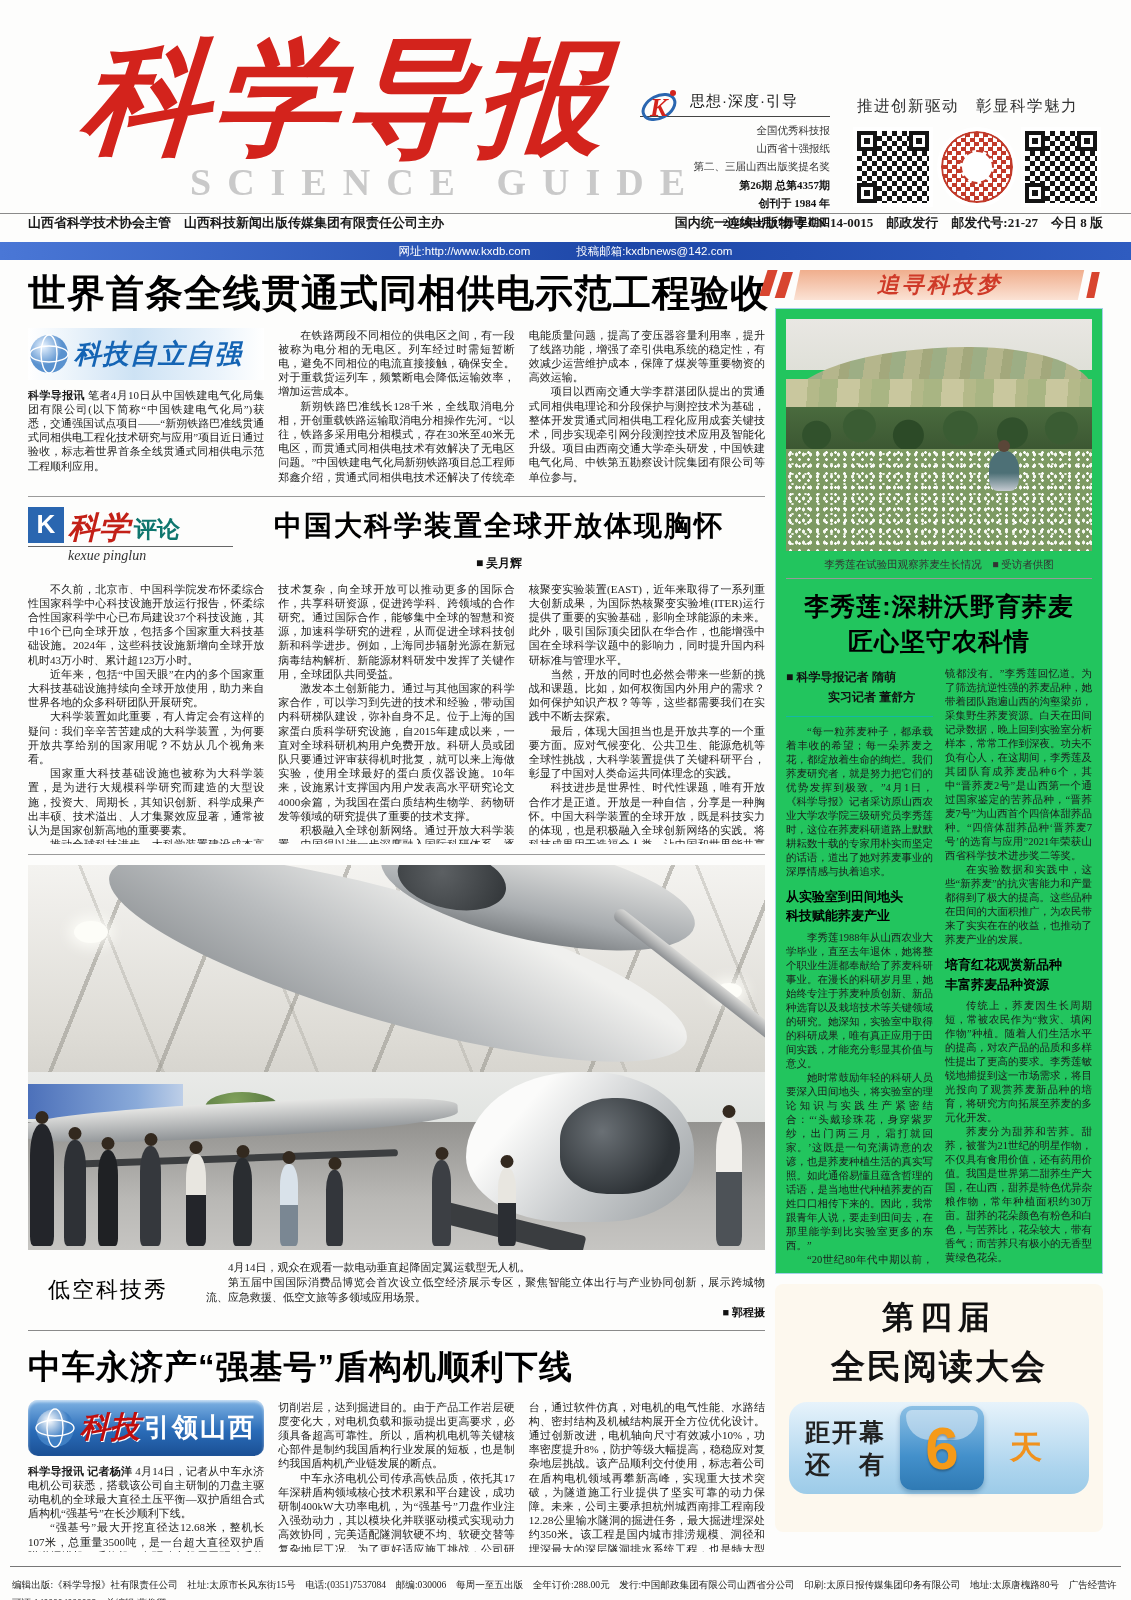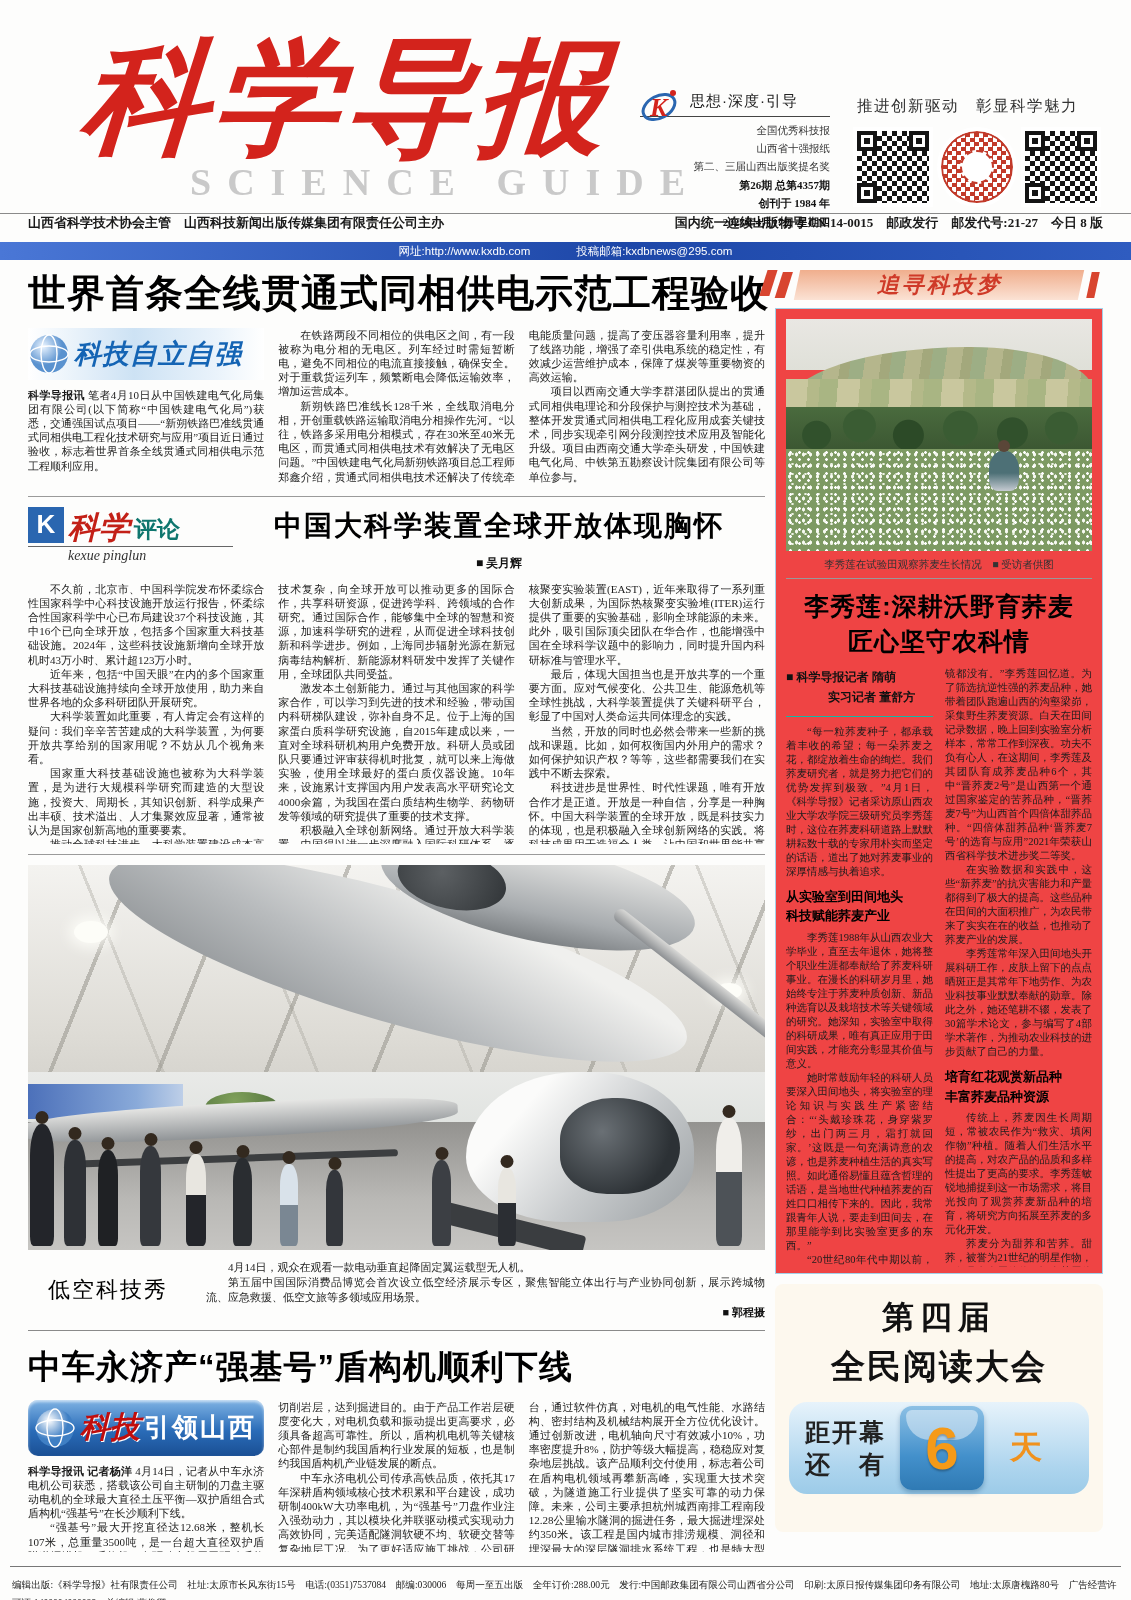--- a/index.html
+++ b/index.html
@@ -136,21 +136,21 @@
   .badge-shanxi .t2 { font-size:26px; font-weight:bold; color:#fff; font-family:"Liberation Sans", sans-serif; letter-spacing:2px; }
   
   .dream-banner { position:relative; margin:0 22px 8px; height:30px;
     background:linear-gradient(180deg,#f0ae8d,#fbe2d4); transform:skewX(-12deg);
     display:flex; align-items:center; justify-content:center; }
   .dream-banner .txt { transform:skewX(12deg); font-size:22px; font-weight:bold; font-style:italic;
     color:#cf3a28; font-family:"Liberation Serif", serif; letter-spacing:3px; }
   .dream-banner::before { content:""; position:absolute; left:-34px; top:0; width:10px; height:26px;
     background:#d8452f; box-shadow:16px 2px 0 #d8452f; transform:skewX(-6deg); }
   .dream-banner::after { content:""; position:absolute; right:-16px; top:2px; width:8px; height:26px; background:#d8452f; }
-  .feature-box { border:1px solid #a3d0e8; padding:10px 10px 6px; height:966px; overflow:hidden; background:#ef4444; }
+  .feature-box { border:1px solid #a3d0e8; padding:10px 10px 6px; height:966px; overflow:hidden; background:#22c55e; }
   .field-photo { position:relative; height:232px; overflow:hidden; }
   .fp-sky { position:absolute; inset:0 0 78% 0; background:linear-gradient(180deg,#e9e7e3,#dfe0d8); }
   .fp-hill-far { position:absolute; left:0; right:0; top:12%; height:26%;
     background:repeating-linear-gradient(98deg,#b5b68c 0 16px,#a3a87c 16px 26px,#9dae85 26px 40px);
     border-radius:60% 40% 0 0/100% 70% 0 0; }
   .fp-hill-mid { position:absolute; left:0; right:0; top:26%; height:22%;
     background:repeating-linear-gradient(94deg,#c9c79e 0 22px,#b4b989 22px 34px,#a9b583 34px 52px); }
   .fp-trees { position:absolute; left:0; right:0; top:38%; height:20%;
     background:
       radial-gradient(circle at 10% 60%, #31512c 14px, transparent 15px),
@@ -256,21 +256,21 @@
 
   <div class="mast-rule"></div>
 
   <div class="org-line">
     <span class="org-left">山西省科学技术协会主管　山西科技新闻出版传媒集团有限责任公司主办</span>
     <span class="org-right">国内统一连续出版物号 CN 14-0015　邮政发行　邮发代号:21-27　今日 8 版</span>
   </div>
 
   <div class="blue-bar">
     <span>网址:http://www.kxdb.com</span>
-    <span>投稿邮箱:kxdbnews@295.com</span>
+    <span>投稿邮箱:kxdbnews@142.com</span>
   </div>
 
   <div class="main">
 
     <div class="left-region">
 
       <h1 class="lead-headline">世界首条全线贯通式同相供电示范工程验收</h1>
       <div class="cols lead-cols bodytext">
         <div class="col">
           <div class="badge-self">
@@ -324,22 +324,22 @@
           <p>国家重大科技基础设施也被称为大科学装置，是为进行大规模科学研究而建造的大型设施，投资大、周期长，其知识创新、科学成果产出丰硕、技术溢出、人才集聚效应显著，通常被认为是国家创新高地的重要要素。</p>
           <p>推动全球科技进步。大科学装置建设成本高昂、</p>
         </div>
         <div class="col">
           <p class="noind">技术复杂，向全球开放可以推动更多的国际合作，共享科研资源，促进跨学科、跨领域的合作研究。通过国际合作，能够集中全球的智慧和资源，加速科学研究的进程，从而促进全球科技创新和科学进步。例如，上海同步辐射光源在新冠病毒结构解析、新能源材料研发中发挥了关键作用，全球团队共同受益。</p>
           <p>激发本土创新能力。通过与其他国家的科学家合作，可以学习到先进的技术和经验，带动国内科研梯队建设，弥补自身不足。位于上海的国家蛋白质科学研究设施，自2015年建成以来，一直对全球科研机构用户免费开放。科研人员或团队只要通过评审获得机时批复，就可以来上海做实验，使用全球最好的蛋白质仪器设施。10年来，设施累计支撑国内用户发表高水平研究论文4000余篇，为我国在蛋白质结构生物学、药物研发等领域的研究提供了重要的技术支撑。</p>
           <p>积极融入全球创新网络。通过开放大科学装置，中国得以进一步深度融入国际科研体系，逐步从跟跑转向并跑甚至部分领跑。中国主导的全超导托卡马克</p>
         </div>
         <div class="col">
           <p class="noind">核聚变实验装置(EAST)，近年来取得了一系列重大创新成果，为国际热核聚变实验堆(ITER)运行提供了重要的实验基础，影响全球能源的未来。此外，吸引国际顶尖团队在华合作，也能增强中国在全球科学议题中的影响力，同时提升国内科研标准与管理水平。</p>
+          <p>当然，开放的同时也必然会带来一些新的挑战和课题。比如，如何权衡国内外用户的需求？如何保护知识产权？等等，这些都需要我们在实践中不断去探索。</p>
           <p>最后，体现大国担当也是开放共享的一个重要方面。应对气候变化、公共卫生、能源危机等全球性挑战，大科学装置提供了关键科研平台，彰显了中国对人类命运共同体理念的实践。</p>
-          <p>当然，开放的同时也必然会带来一些新的挑战和课题。比如，如何权衡国内外用户的需求？如何保护知识产权？等等，这些都需要我们在实践中不断去探索。</p>
           <p>科技进步是世界性、时代性课题，唯有开放合作才是正道。开放是一种自信，分享是一种胸怀。中国大科学装置的全球开放，既是科技实力的体现，也是积极融入全球创新网络的实践。将科技成果用于造福全人类，让中国和世界能共享共赢发展，这才是科技之于人类文明的应有之义。</p>
         </div>
       </div>
 
       <div class="hdiv"></div>
 
       <div class="drone-photo">
         <div class="dp-ceiling"></div>
         <div class="dp-beams"></div>
         <div class="dp-wall"></div>
@@ -440,21 +440,20 @@
               <div>科技赋能荞麦产业</div>
             </div>
             <p>李秀莲1988年从山西农业大学毕业，直至去年退休，她将整个职业生涯都奉献给了荞麦科研事业。在漫长的科研岁月里，她始终专注于荞麦种质创新、新品种选育以及栽培技术等关键领域的研究。她深知，实验室中取得的科研成果，唯有真正应用于田间实践，才能充分彰显其价值与意义。</p>
             <p>她时常鼓励年轻的科研人员要深入田间地头，将实验室的理论知识与实践生产紧密结合：“‘头戴珍珠花，身穿紫罗纱，出门两三月，霜打就回家。’这既是一句充满诗意的农谚，也是荞麦种植生活的真实写照。如此通俗易懂且蕴含哲理的话语，是当地世代种植荞麦的百姓口口相传下来的。因此，我常跟青年人说，要走到田间去，在那里能学到比实验室更多的东西。”</p>
             <p>“20世纪80年代中期以前，农民种植的荞麦是直根细、侧根少、茎秆细弱、几乎无分枝、抗旱性差、易倒伏的独秆小粒品种，易受冰雹、干旱等恶劣天气的影响，导致产量水平低。所以我之前的工作都是在培育抗倒伏性强的高产品种。”李秀莲介绍起专业来中气十足。</p>
 
           </div>
           <div class="fcol">
             <p class="noind">镜都没有。”李秀莲回忆道。为了筛选抗逆性强的荞麦品种，她带着团队跑遍山西的沟壑梁峁，采集野生荞麦资源。白天在田间记录数据，晚上回到实验室分析样本，常常工作到深夜。功夫不负有心人，在这期间，李秀莲及其团队育成荞麦品种6个，其中“晋荞麦2号”是山西第一个通过国家鉴定的苦荞品种，“晋荞麦7号”为山西首个四倍体甜荞品种。“四倍体甜荞品种‘晋荞麦7号’的选育与应用”2021年荣获山西省科学技术进步奖二等奖。</p>
             <p>在实验数据和实践中，这些“新荞麦”的抗灾害能力和产量都得到了极大的提高。这些品种在田间的大面积推广，为农民带来了实实在在的收益，也推动了荞麦产业的发展。</p>
-            <p>李秀莲常年深入田间地头开展科研工作，皮肤上留下的点点晒斑正是其常年下地劳作、为农业科技事业默默奉献的勋章。除此之外，她还笔耕不辍，发表了30篇学术论文，参与编写了4部学术著作，为推动农业科技的进步贡献了自己的力量。</p>
             <div class="f-subhead">
               <div>培育红花观赏新品种</div>
               <div>丰富荞麦品种资源</div>
             </div>
             <p>传统上，荞麦因生长周期短，常被农民作为“救灾、填闲作物”种植。随着人们生活水平的提高，对农产品的品质和多样性提出了更高的要求。李秀莲敏锐地捕捉到这一市场需求，将目光投向了观赏荞麦新品种的培育，将研究方向拓展至荞麦的多元化开发。</p>
             <p>荞麦分为甜荞和苦荞。甜荞，被誉为21世纪的明星作物，不仅具有食用价值，还有药用价值。我国是世界第二甜荞生产大国，在山西，甜荞是特色优异杂粮作物，常年种植面积约30万亩。甜荞的花朵颜色有粉色和白色，与苦荞比，花朵较大，带有香气；而苦荞只有极小的无香型黄绿色花朵。</p>
 
           </div>
         </div>
       </div>

